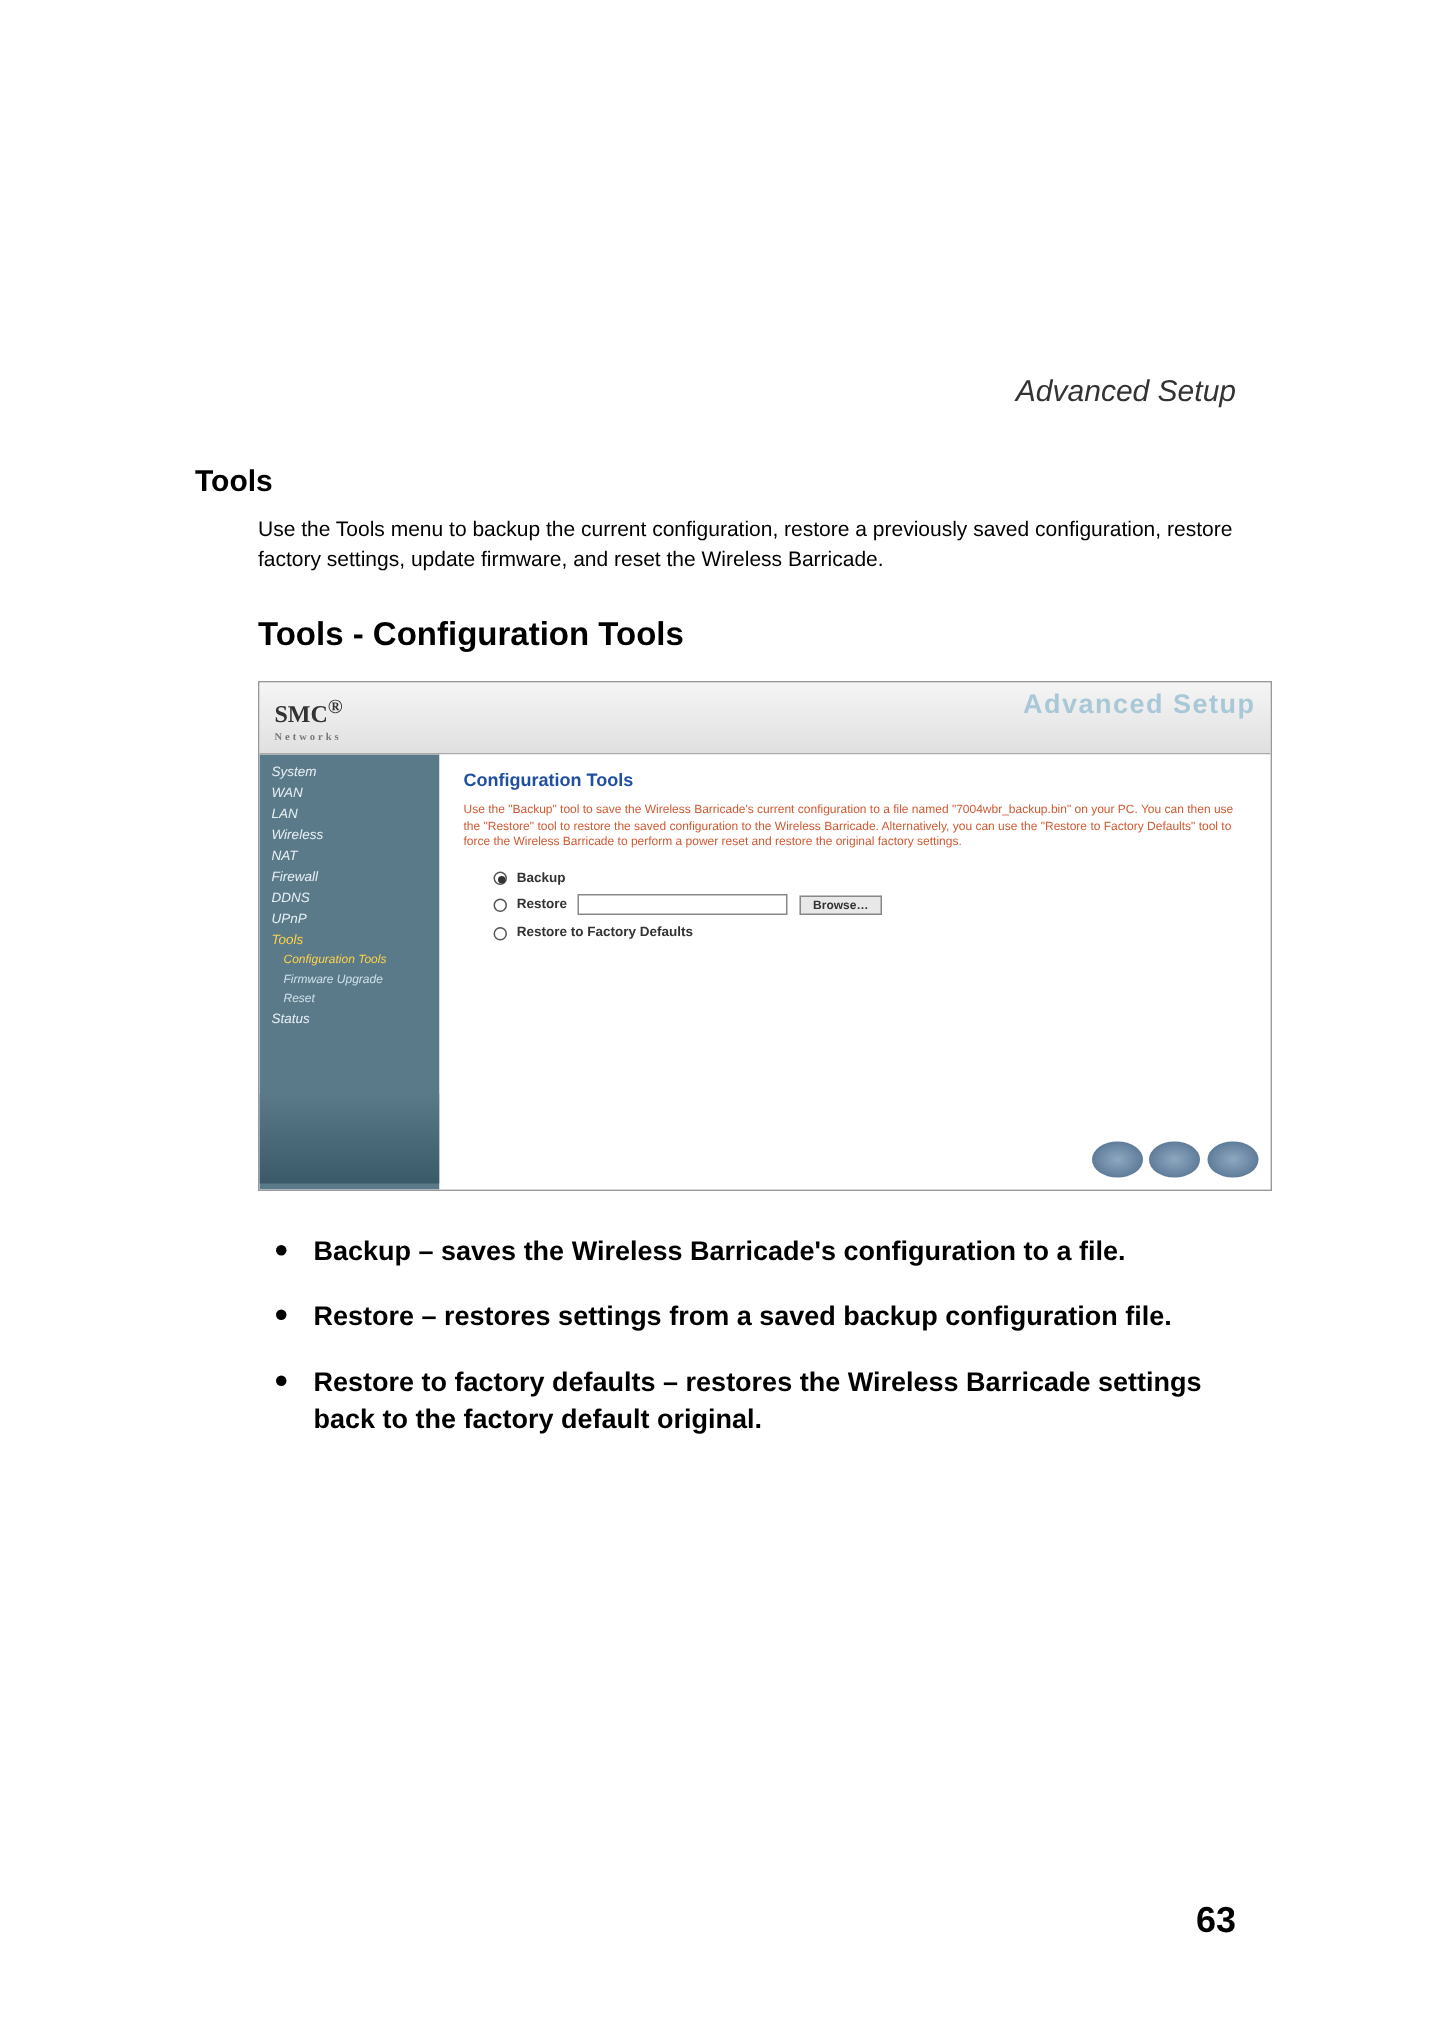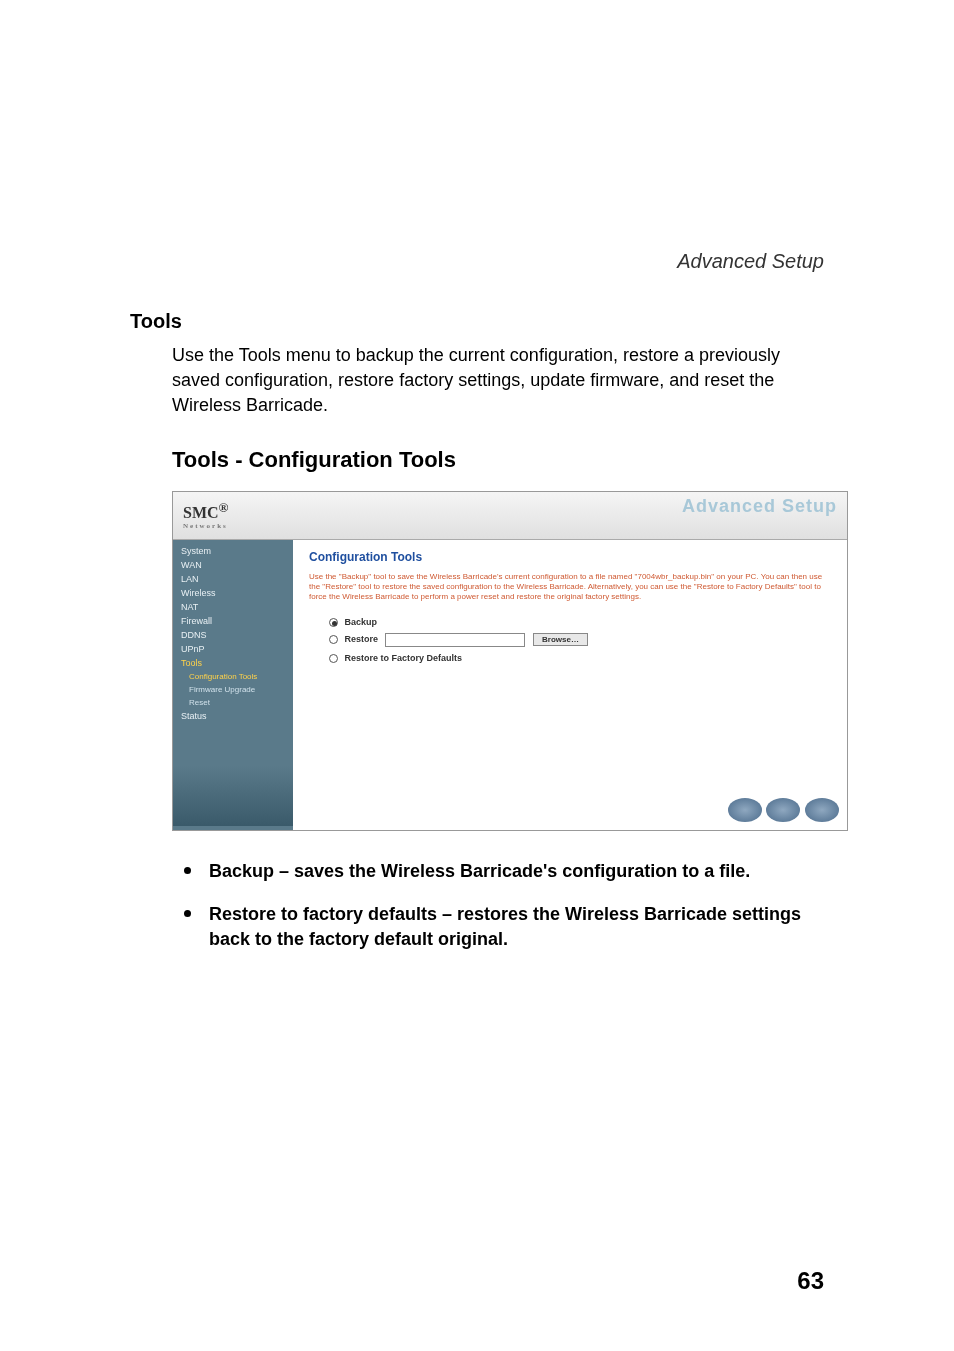--- a/index.html
+++ b/index.html
@@ -24,21 +24,21 @@
     font-size: 20px;
     color: #333;
   }
   .section-title {
     font-weight: bold;
     font-size: 20px;
     margin-top: 60px;
     color: #000;
   }
   .body-text {
-    font-size: 18px;
+    font-size: 14px;
     line-height: 1.4;
     margin-top: 10px;
     margin-left: 42px;
     color: #000;
   }
   .subheading {
     font-weight: bold;
     font-size: 22px;
     margin-top: 28px;
     margin-left: 42px;
@@ -99,21 +99,21 @@
   .ss-sidebar {
     width: 120px;
     background: #5a7a8a;
     color: #e8f0f4;
     padding: 4px 0;
     font-size: 9px;
     display: flex;
     flex-direction: column;
     justify-content: space-between;
   }
-  .ss-nav div { padding: 2px 8px; }
+  .ss-nav div { padding: 2px 8px; font-style: italic; }
   .ss-nav .active { color: #ffd24a; }
   .ss-nav .child { padding-left: 16px; color: #cfe0ea; font-size:8px; }
   .ss-nav .child.active { color:#ffd24a; }
   .ss-decor {
     height: 60px;
     background: linear-gradient(#5a7a8a,#3a5a6a);
   }
   .ss-content {
     flex: 1;
     background: #fff;
@@ -230,18 +230,22 @@
     </div>
   </div>
 
   <div class="bullets">
     <div class="bullet">
       <div class="dot"></div>
       <div class="btext">Backup – saves the Wireless Barricade's configuration to a file.</div>
     </div>
     <div class="bullet">
       <div class="dot"></div>
+      <div class="btext">Restore – restores settings from a saved backup configuration file.</div>
+    </div>
+    <div class="bullet">
+      <div class="dot"></div>
       <div class="btext">Restore to factory defaults – restores the Wireless Barricade settings back to the factory default original.</div>
     </div>
   </div>
 
   <div class="page-number">63</div>
 </div>
 
 </body></html>

